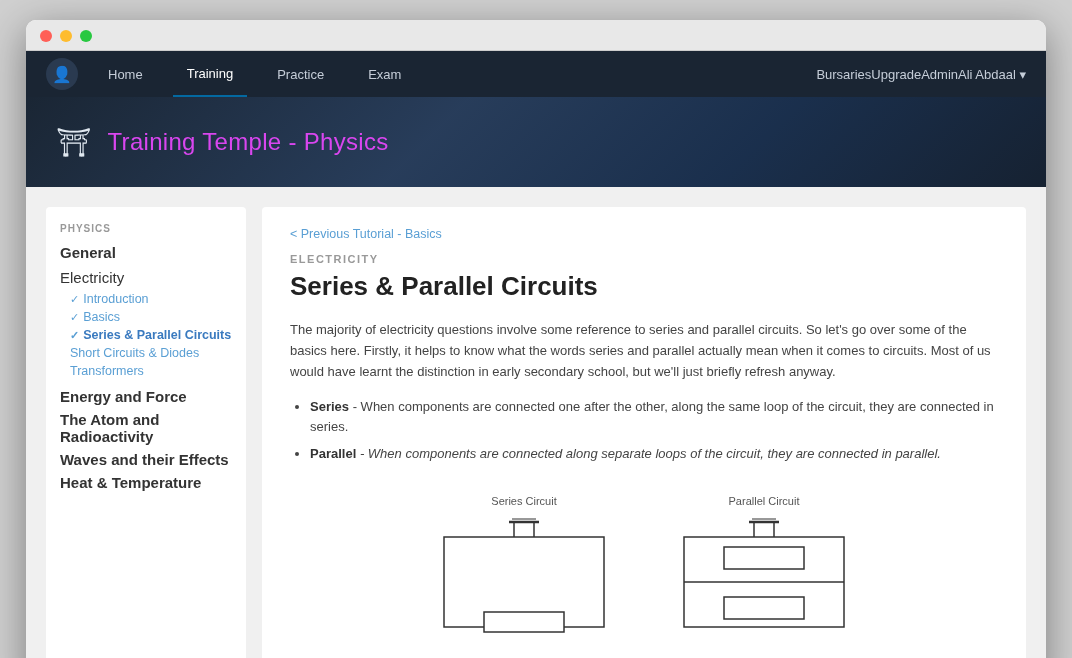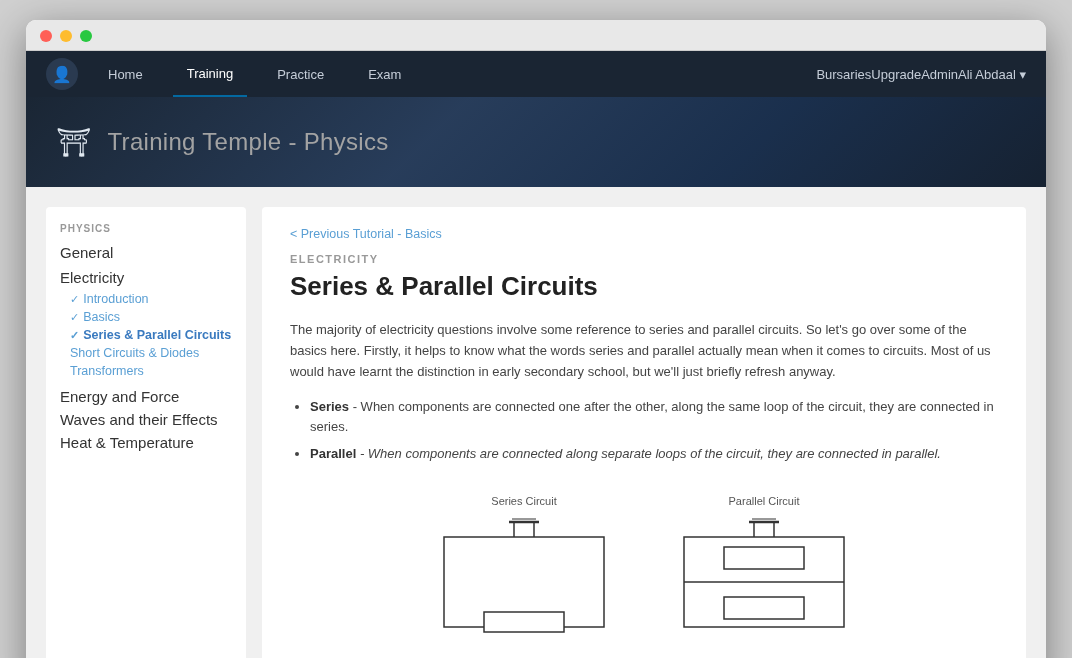--- a/index.html
+++ b/index.html
@@ -120,21 +120,21 @@
       align-items: center;
       gap: 16px;
     }
 
     .hero-icon {
       color: #e0e8f0;
       font-size: 28px;
     }
 
     .hero-title {
-      color: #a3a3a3;
+      color: #d946ef;
       font-size: 24px;
       font-weight: 400;
       letter-spacing: 0.3px;
     }
 
     
     .main-content {
       background: #f0f0f0;
       display: flex;
       padding: 20px;
@@ -156,21 +156,21 @@
       color: #999;
       letter-spacing: 1px;
       text-transform: uppercase;
       margin-bottom: 10px;
       font-weight: 600;
     }
 
     .sidebar-category {
       font-size: 15px;
       color: #333;
-      font-weight: 400;
+      font-weight: 700;
       margin-bottom: 6px;
       cursor: pointer;
     }
 
     .sidebar-subcategory {
       font-size: 15px;
       color: #333;
       font-weight: 500;
       margin-bottom: 4px;
       margin-top: 8px;
@@ -360,20 +360,21 @@
         </li>
         <li class="sidebar-item">
           <span>Short Circuits &amp; Diodes</span>
         </li>
         <li class="sidebar-item">
           <span>Transformers</span>
         </li>
       </ul>
 
       <div class="sidebar-category">Energy and Force</div>
+      <div class="sidebar-category">The Atom and Radioactivity</div>
       <div class="sidebar-category">Waves and their Effects</div>
       <div class="sidebar-category">Heat &amp; Temperature</div>
     </div>
 
     <div class="content-panel">
 
       <div class="tutorial-nav">
         <a class="tutorial-nav-link">&lt; Previous Tutorial - Basics</a>
       </div>
 

